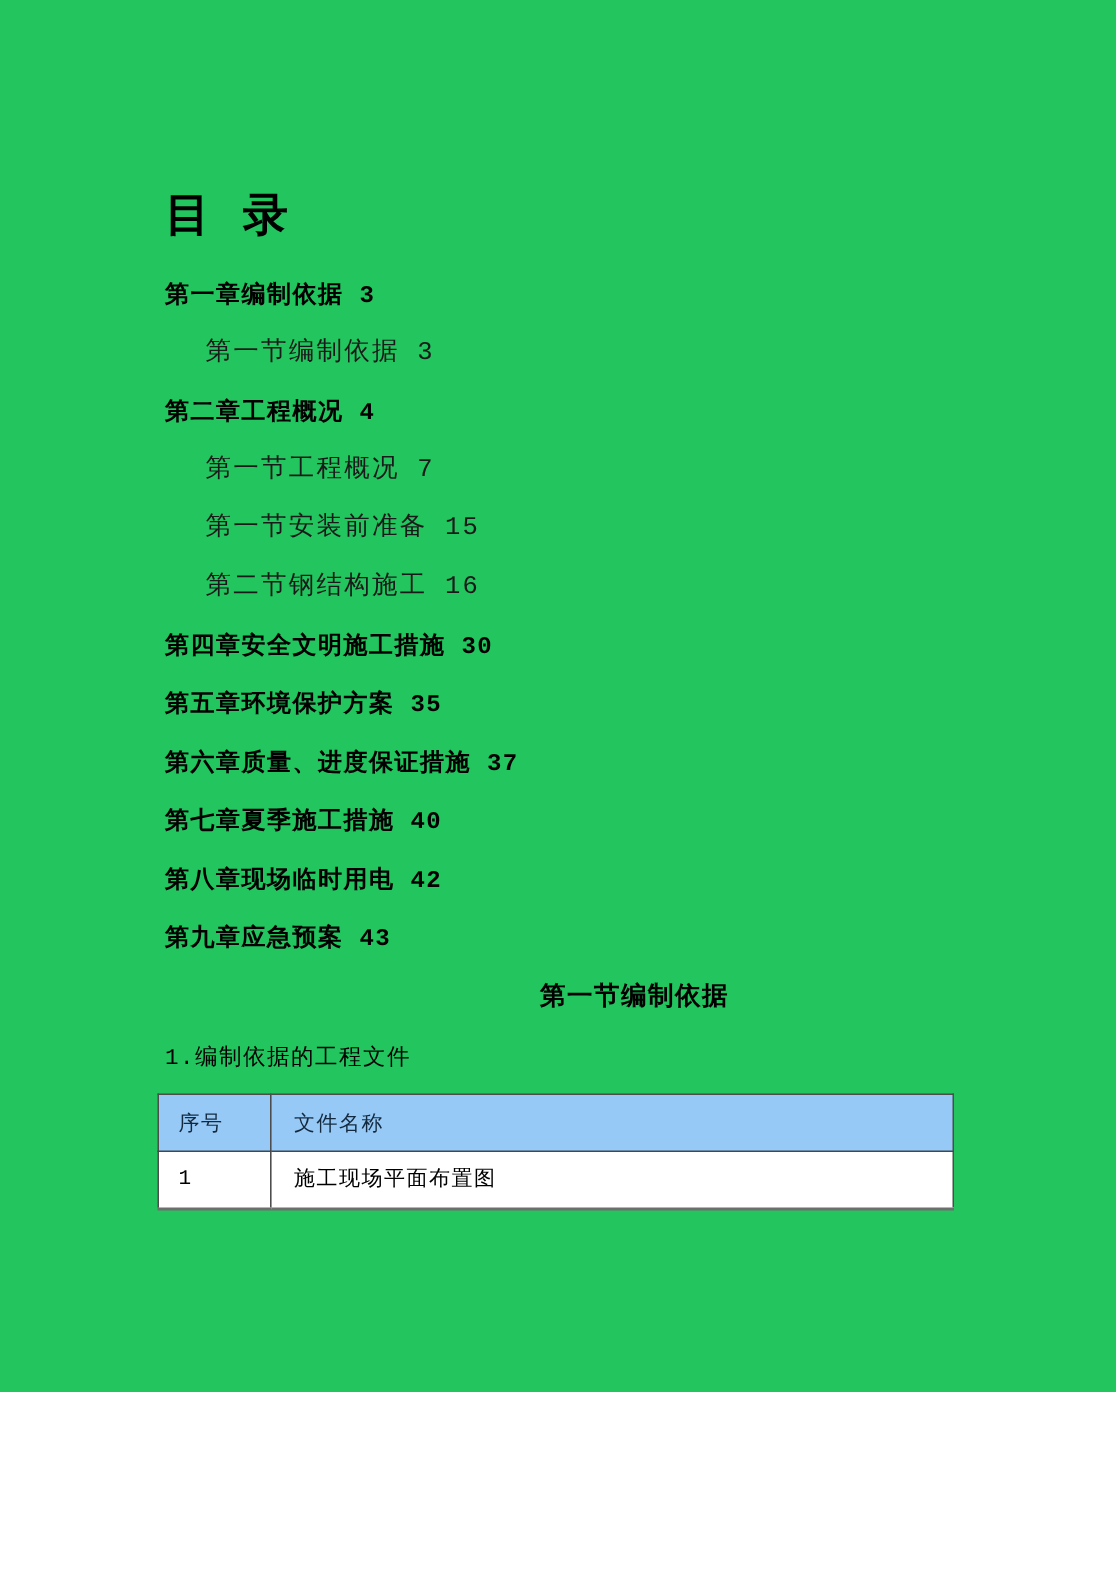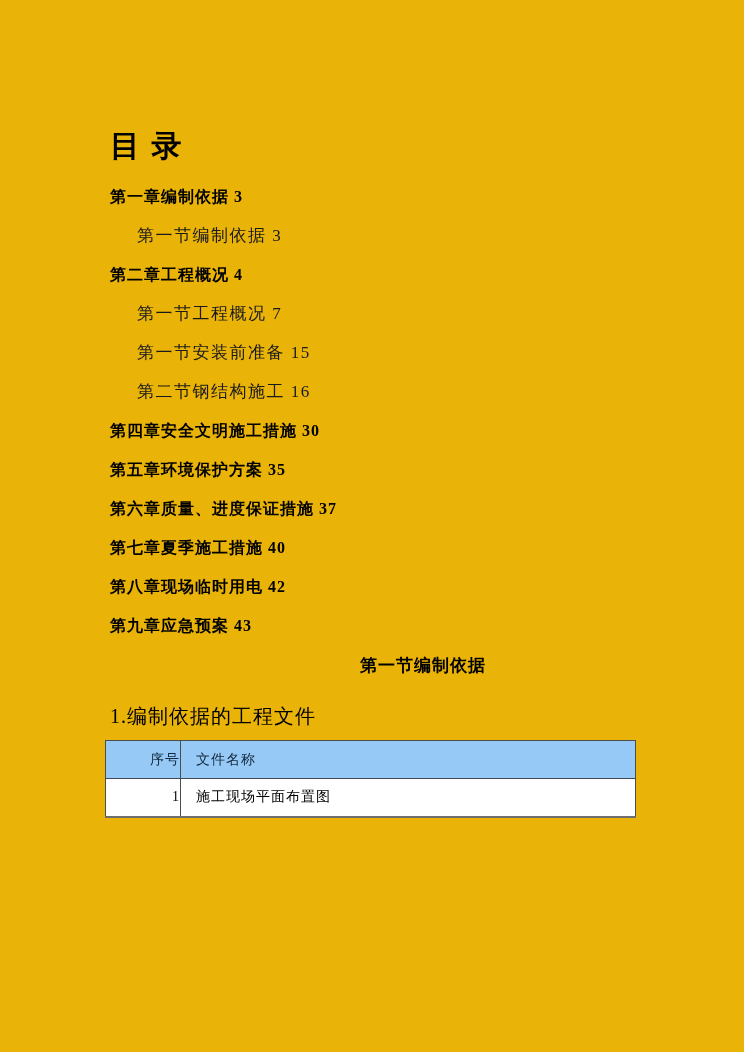--- a/index.html
+++ b/index.html
@@ -1,23 +1,23 @@
 <!DOCTYPE html>
 <html><head>
 <meta charset="utf-8">
 <style>
   * { margin: 0; padding: 0; box-sizing: border-box; }
   html, body { background: #ffffff; }
   .page {
     position: relative;
     width: 744px;
-    height: 1052px;
-    background: #eab308;
+    height: 928px;
+    background: #22c55e;
     overflow: hidden;
-    font-family: Liberation Serif, serif;
+    font-family: Liberation Mono, monospace;
     color: #000000;
   }
   .content {
     padding: 128px 108px 0 110px;
   }
   .toc-title {
     font-size: 30px;
     font-weight: bold;
     line-height: 36px;
     letter-spacing: 2px;
@@ -54,22 +54,22 @@
     margin-top: 12px;
     font-size: 17px;
     font-weight: bold;
     line-height: 20px;
     letter-spacing: 1px;
     text-align: right;
     padding-right: 150px;
     white-space: pre;
   }
   .body-line {
-    margin-top: 32px;
-    font-size: 20px;
+    margin-top: 21px;
+    font-size: 15px;
     line-height: 17px;
     letter-spacing: 1px;
   }
   table.doc-table {
     margin-top: 15px;
     margin-left: -5px;
     width: 531px;
     border-collapse: collapse;
     table-layout: fixed;
   }
@@ -82,21 +82,21 @@
     padding: 0 0 0 13px;
     background: #ffffff;
   }
   table.doc-table td.col-name { padding-left: 15px; }
   table.doc-table tr.head td {
     background: #96c9f5;
     color: #13293f;
     border-bottom: 1px solid #3d4a56;
   }
   table.doc-table tr.last td { border-bottom: 2px solid #6e6e6e; }
-  .col-num { width: 75px; text-align: right; }
+  .col-num { width: 75px; }
 </style>
 </head>
 <body>
 
 <div class="page">
   <div class="content">
 
     <div class="toc-title">目 录</div>
 
     <div class="toc">

